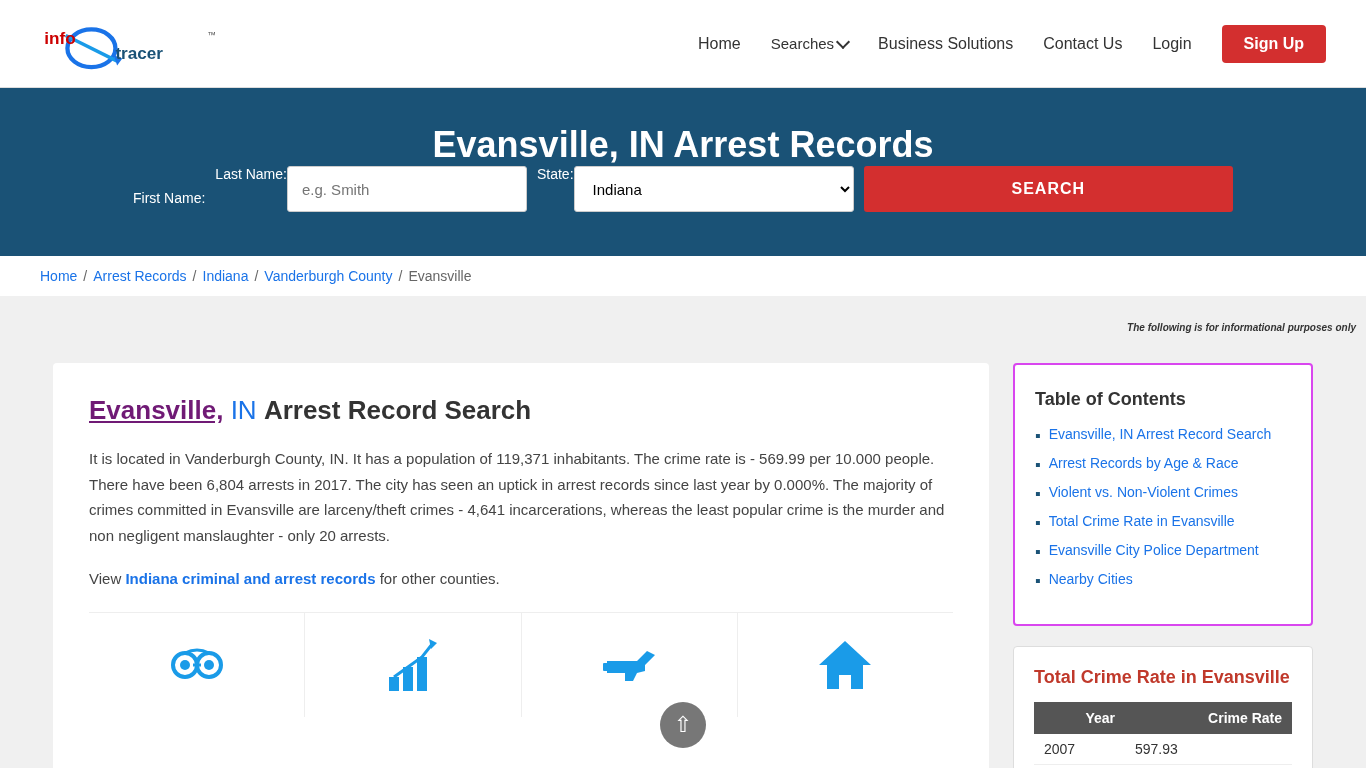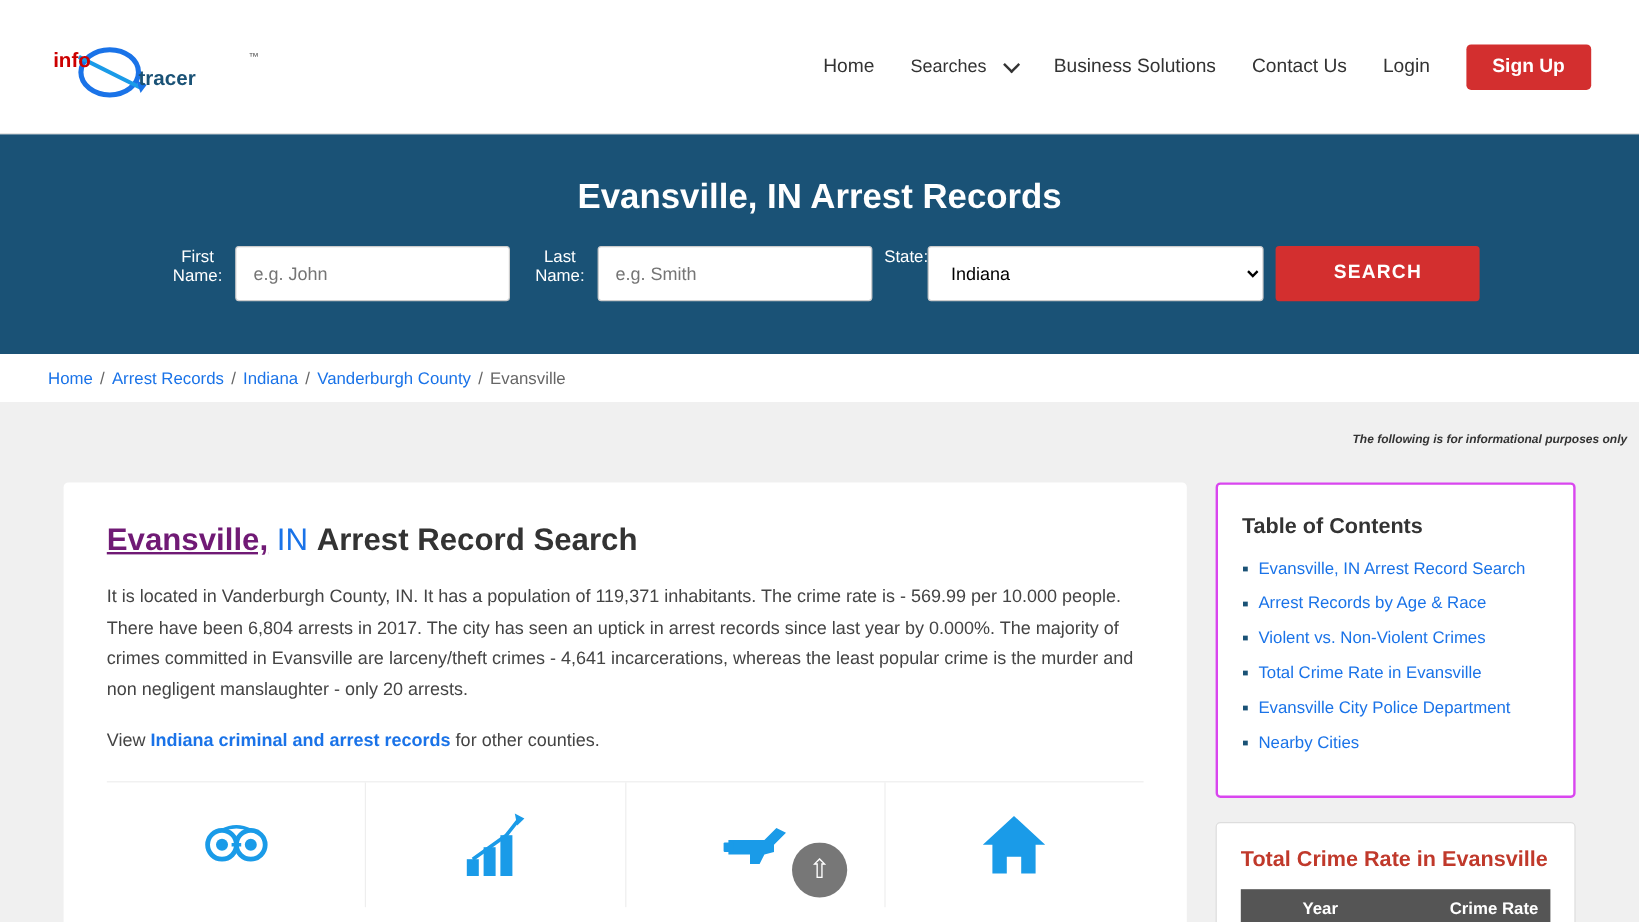--- a/index.html
+++ b/index.html
@@ -3,47 +3,47 @@
   <meta charset="utf-8">
   <style>
     * { box-sizing: border-box; margin: 0; padding: 0; }
     body { font-family: Arial, sans-serif; background: #f0f0f0; color: #333; font-size: 15px; }
 
     
     .header {
       background: #fff;
       border-bottom: 1px solid #ddd;
       padding: 0 40px;
-      height: 112px;
+      height: 88px;
       display: flex;
       align-items: center;
       justify-content: space-between;
     }
     nav { display: flex; align-items: center; gap: 30px; }
     nav a { text-decoration: none; color: #333; font-size: 16px; }
-    .nav-searches { display: flex; align-items: center; gap: 16px; cursor: pointer; }
+    .nav-searches { display: flex; align-items: center; gap: 4px; cursor: pointer; }
     .btn-login { background: none; border: none; font-size: 16px; cursor: pointer; color: #333; }
     .btn-signup {
       background: #d32f2f;
       color: #fff;
       border: none;
       padding: 10px 22px;
       border-radius: 4px;
       font-size: 16px;
       font-weight: bold;
       cursor: pointer;
     }
 
     
     .hero {
       background: #1a5276;
       padding: 36px 40px 44px;
       text-align: center;
     }
-    .hero h1 { color: #fff; font-size: 29px; font-weight: bold; margin-bottom: 24px; }
+    .hero h1 { color: #fff; font-size: 36px; font-weight: bold; }
     .search-form { display: flex; align-items: flex-end; gap: 10px; max-width: 1100px; margin: 0 auto; }
     .form-group { display: flex; flex-direction: row; align-items: flex-start; }
     .form-group label { color: #fff; font-size: 14px; margin-bottom: 6px; font-weight: 500; }
     .form-group input, .form-group select {
       padding: 10px 14px;
       font-size: 15px;
       border: 1px solid #ccc;
       border-radius: 3px;
       background: #fff;
       height: 46px;
@@ -246,21 +246,20 @@
     <button class="btn-login">Login</button>
     <button class="btn-signup">Sign Up</button>
   </nav>
 </header>
 
 <section class="hero">
   <h1>Evansville, IN Arrest Records</h1>
   <div class="search-form">
     <div class="form-group first-name">
       <label>First Name:</label>
-      <input type="text" placeholder="e.g. John" style="">
     </div>
     <div class="form-group last-name">
       <label>Last Name:</label>
       <input type="text" placeholder="e.g. Smith" style="">
     </div>
     <div class="form-group state">
       <label>State:</label>
       <select>
         <option>Indiana</option>
         <option>Alabama</option>

